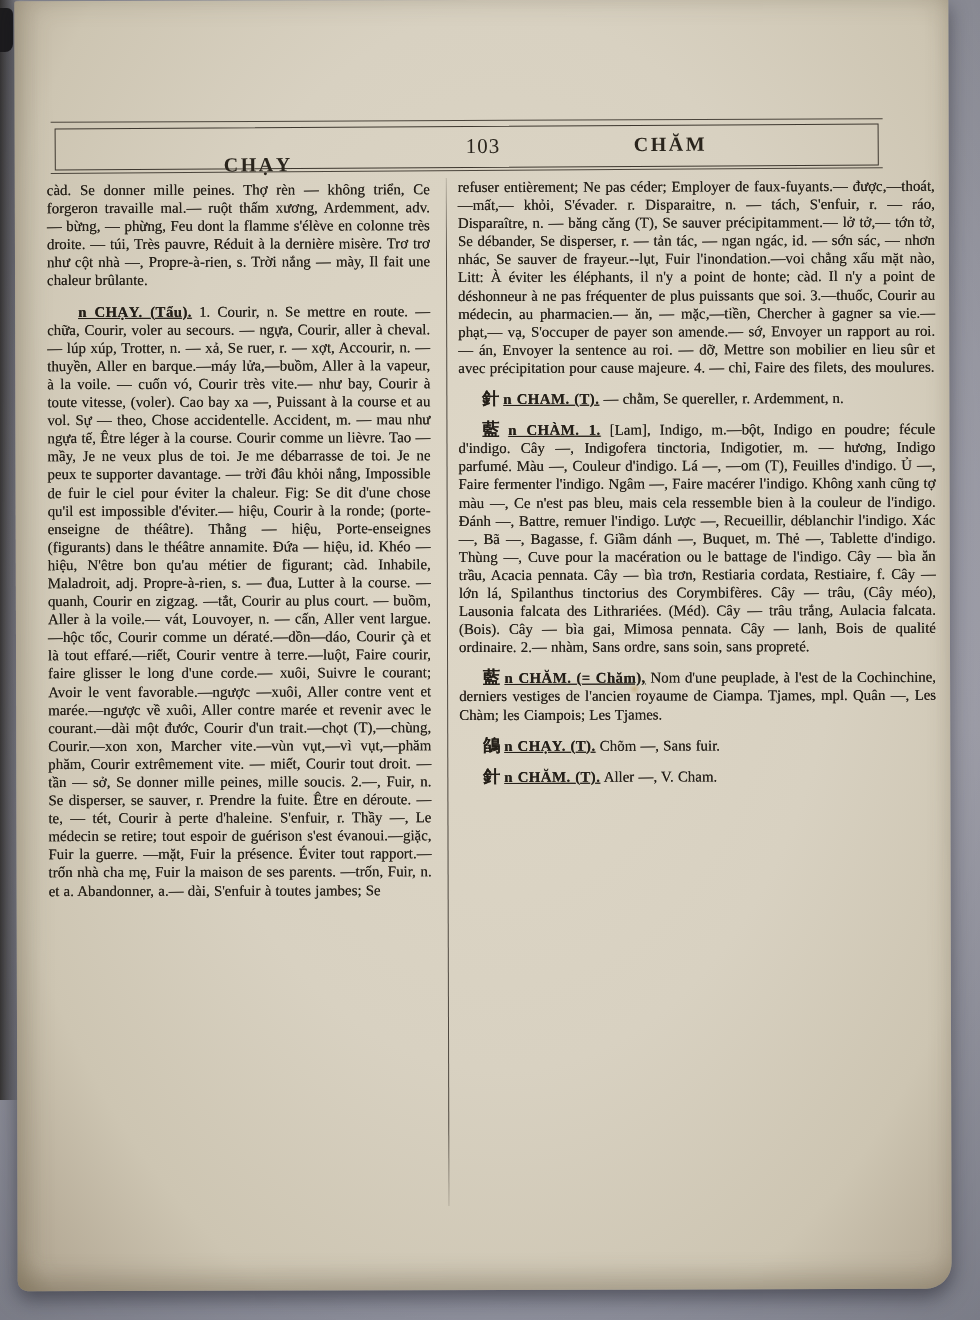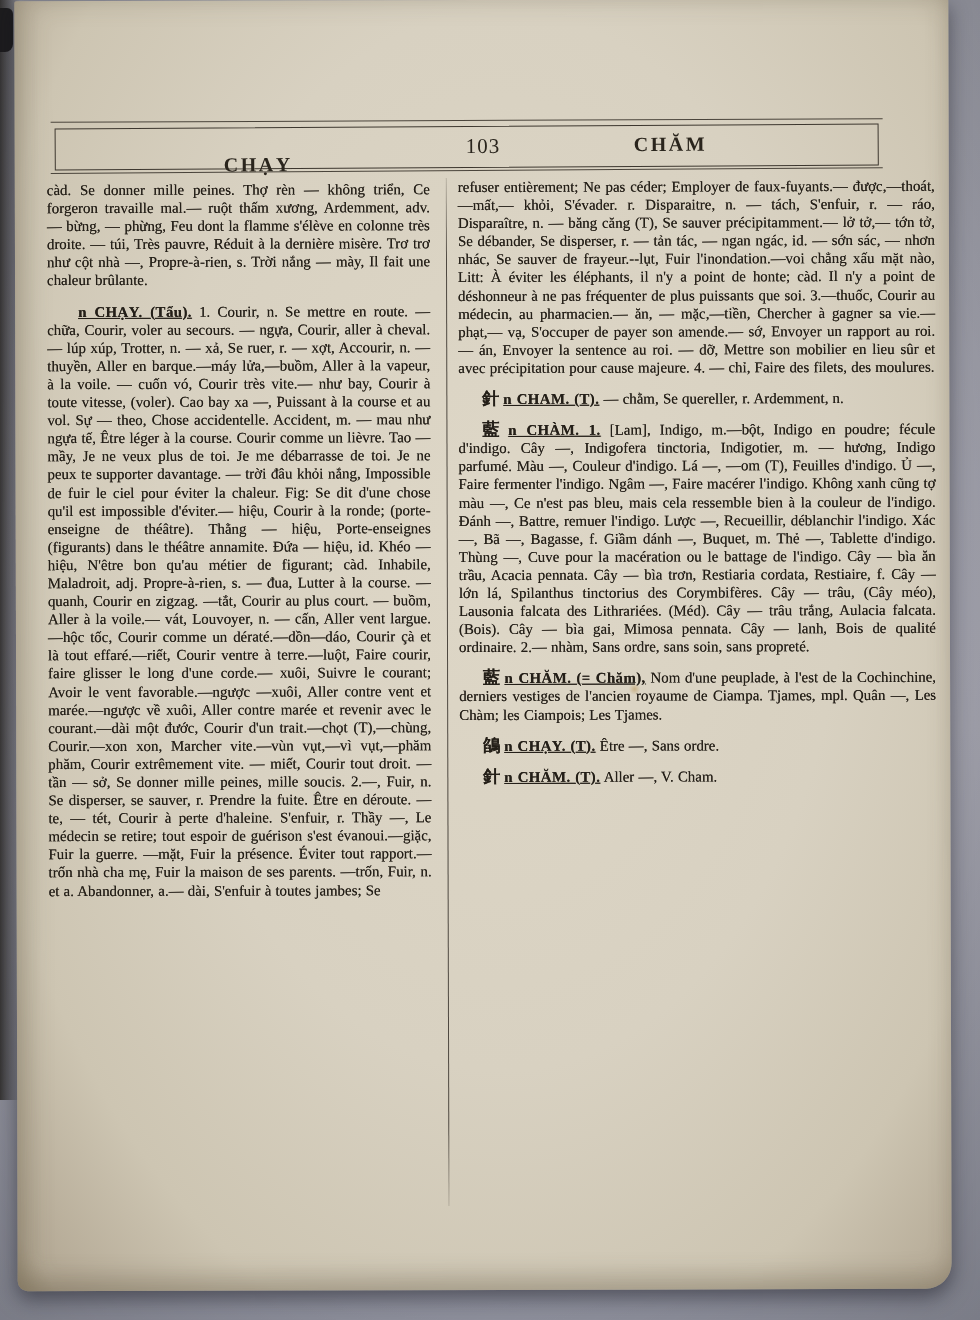--- a/index.html
+++ b/index.html
@@ -78,16 +78,16 @@
   <div class="col col-left">
     <p>càd. Se donner mille peines. Thợ rèn — không triển, Ce forgeron travaille mal.— ruột thấm xương, Ardemment, adv. — bừng, — phừng, Feu dont la flamme s'élève en colonne très droite. — túi, Très pauvre, Réduit à la dernière misère. Trơ trơ như cột nhà —, Propre-à-rien, s. Trời nắng — mày, Il fait une chaleur brûlante.</p>
     <p class="entry"><span class="nom-glyph">𧼋</span><span class="entry-head">n CHẠY. (Tẩu).</span> <span>1. Courir, n. Se mettre en route. — chữa, Courir, voler au secours. — ngựa, Courir, aller à cheval. — lúp xúp, Trotter, n. — xả, Se ruer, r. — xợt, Accourir, n. — thuyền, Aller en barque.—máy lửa,—buồm, Aller à la vapeur, à la voile. — cuốn vó, Courir très vite.— như bay, Courir à toute vitesse, (voler). Cao bay xa —, Puissant à la course et au vol. Sự — theo, Chose accidentelle. Accident, m. — mau như ngựa tế, Être léger à la course. Courir comme un lièvre. Tao — mầy, Je ne veux plus de toi. Je me débarrasse de toi. Je ne peux te supporter davantage. — trời đâu khỏi nắng, Impossible de fuir le ciel pour éviter la chaleur. Fig: Se dit d'une chose qu'il est impossible d'éviter.— hiệu, Courir à la ronde; (porte-enseigne de théâtre). Thằng — hiệu, Porte-enseignes (figurants) dans le théâtre annamite. Đứa — hiệu, id. Khéo — hiệu, N'être bon qu'au métier de figurant; càd. Inhabile, Maladroit, adj. Propre-à-rien, s. — đua, Lutter à la course. — quanh, Courir en zigzag. —tắt, Courir au plus court. — buồm, Aller à la voile.— vát, Louvoyer, n. — cấn, Aller vent largue.—hộc tốc, Courir comme un dératé.—dồn—dáo, Courir çà et là tout effaré.—riết, Courir ventre à terre.—luột, Faire courir, faire glisser le long d'une corde.— xuôi, Suivre le courant; Avoir le vent favorable.—ngược —xuôi, Aller contre vent et marée.—ngược về xuôi, Aller contre marée et revenir avec le courant.—dài một đước, Courir d'un trait.—chọt (T),—chùng, Courir.—xon xon, Marcher vite.—vùn vụt,—vì vụt,—phăm phăm, Courir extrêmement vite. — miết, Courir tout droit. — tần — sở, Se donner mille peines, mille soucis. 2.—, Fuir, n. Se disperser, se sauver, r. Prendre la fuite. Être en déroute. —te, — tét, Courir à perte d'haleine. S'enfuir, r. Thầy —, Le médecin se retire; tout espoir de guérison s'est évanoui.—giặc, Fuir la guerre. —mặt, Fuir la présence. Éviter tout rapport.—trốn nhà cha mẹ, Fuir la maison de ses parents. —trốn, Fuir, n. et a. Abandonner, a.— dài, S'enfuir à toutes jambes; Se</span></p>
   </div>
 
   <div class="col col-right">
     <p>refuser entièrement; Ne pas céder; Employer de faux-fuyants.— được,—thoát, —mất,— khỏi, S'évader. r. Disparaitre, n. — tách, S'enfuir, r. — ráo, Disparaître, n. — băng căng (T), Se sauver précipitamment.— lở tở,— tớn tở, Se débander, Se disperser, r. — tản tác, — ngan ngác, id. — sớn sác, — nhơn nhác, Se sauver de frayeur.--lụt, Fuir l'inondation.—voi chẳng xấu mặt nào, Litt: À éviter les éléphants, il n'y a point de honte; càd. Il n'y a point de déshonneur à ne pas fréquenter de plus puissants que soi. 3.—thuốc, Courir au médecin, au pharmacien.— ăn, — mặc,—tiền, Chercher à gagner sa vie.—phạt,— vạ, S'occuper de payer son amende.— sớ, Envoyer un rapport au roi.— án, Envoyer la sentence au roi. — dỡ, Mettre son mobilier en lieu sûr et avec précipitation pour cause majeure. 4. — chỉ, Faire des filets, des moulures.</p>
     <p class="entry"><span class="nom-glyph">針</span><span class="entry-head">n CHAM. (T).</span> <span>— chằm, Se quereller, r. Ardemment, n.</span></p>
     <p class="entry"><span class="nom-glyph">藍</span><span class="entry-head">n CHÀM. 1.</span> <span>[Lam], Indigo, m.—bột, Indigo en poudre; fécule d'indigo. Cây —, Indigofera tinctoria, Indigotier, m. — hương, Indigo parfumé. Màu —, Couleur d'indigo. Lá —, —om (T), Feuilles d'indigo. Ủ —, Faire fermenter l'indigo. Ngâm —, Faire macérer l'indigo. Không xanh cũng tợ màu —, Ce n'est pas bleu, mais cela ressemble bien à la couleur de l'indigo. Đánh —, Battre, remuer l'indigo. Lược —, Recueillir, déblanchir l'indigo. Xác —, Bã —, Bagasse, f. Giầm dánh —, Buquet, m. Thẻ —, Tablette d'indigo. Thùng —, Cuve pour la macération ou le battage de l'indigo. Cây — bìa ăn trầu, Acacia pennata. Cây — bìa trơn, Restiaria cordata, Restiaire, f. Cây —lớn lá, Spilanthus tinctorius des Corymbifères. Cây — trâu, (Cây méo), Lausonia falcata des Lithrariées. (Méd). Cây — trâu trắng, Aulacia falcata. (Bois). Cây — bìa gai, Mimosa pennata. Cây — lanh, Bois de qualité ordinaire. 2.— nhàm, Sans ordre, sans soin, sans propreté.</span></p>
     <p class="entry"><span class="nom-glyph">藍</span><span class="entry-head">n CHĂM. (= Chăm),</span> <span>Nom d'une peuplade, à l'est de la Cochinchine, derniers vestiges de l'ancien royaume de Ciampa. Tjames, mpl. Quân —, Les Chàm; les Ciampois; Les Tjames.</span></p>
-    <p class="entry"><span class="nom-glyph">鵮</span><span class="entry-head">n CHẠY. (T).</span> <span>Être —, Sans ordre.</span></p>
+    <p class="entry"><span class="nom-glyph">鵮</span><span class="entry-head">n CHẠY. (T).</span> <span>Chõm —, Sans fuir.</span></p>
     <p class="entry"><span class="nom-glyph">針</span><span class="entry-head">n CHĂM. (T).</span> <span>Aller —, V. Cham.</span></p>
   </div>
 </div>
 
 </body></html>

